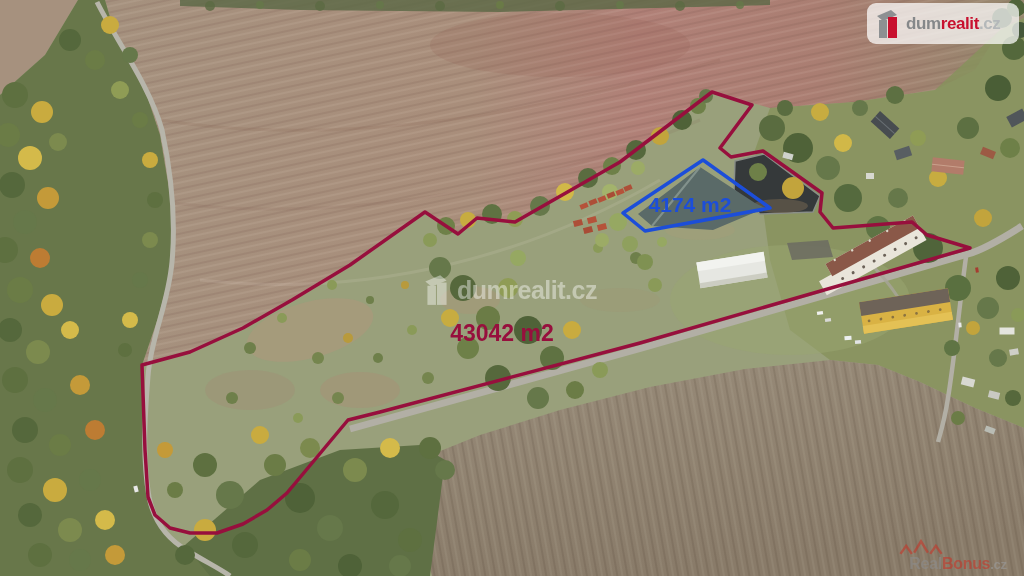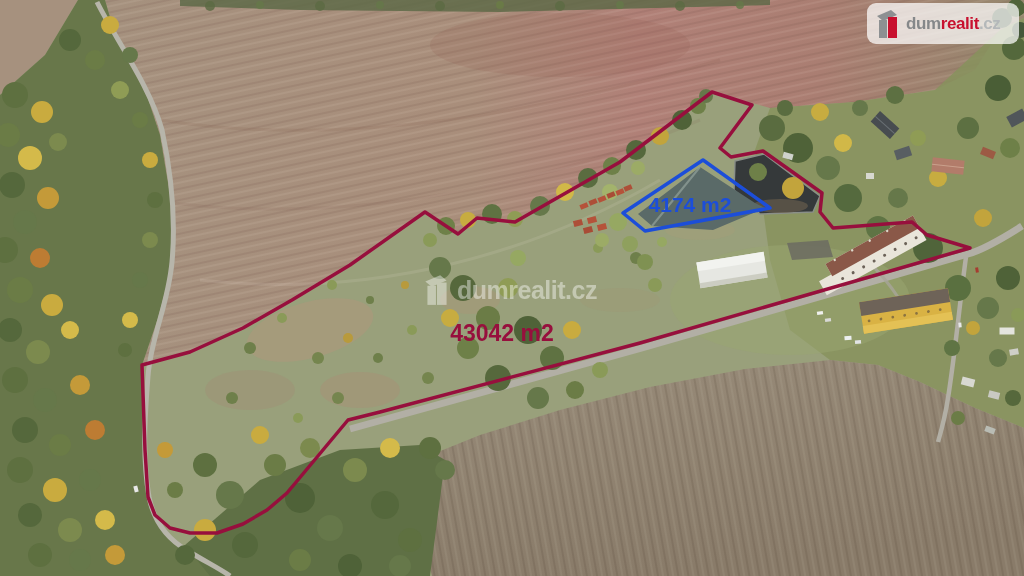--- a/index.html
+++ b/index.html
@@ -446,14 +446,22 @@
 
   <div class="watermark">
     <svg width="28" height="34" viewBox="0 0 24 32">
       <path d="M1,8 L15,2 L21,7 L7,13 Z" fill="#ffffff"></path>
       <rect x="3" y="12" width="8" height="18" fill="#ffffff"></rect>
       <rect x="12" y="9" width="9" height="21" fill="#ffffff"></rect>
     </svg>
     <span class="watermark-text"><span>dum</span><span>realit</span><span>.cz</span></span>
   </div>
 
+  <div class="realbonus">
+    <svg width="52" height="16" viewBox="0 0 40 14">
+      <path d="M2,13 L7,6 L12,13" fill="none" stroke="#c23a2c" stroke-width="2.2"></path>
+      <path d="M14,12 L20,2 L26,12" fill="none" stroke="#c23a2c" stroke-width="2.2"></path>
+      <path d="M28,13 L33,6 L38,13" fill="none" stroke="#c23a2c" stroke-width="2.2"></path>
+    </svg>
+    <div class="rb-text"><span class="rb-real">Real</span><span class="rb-bonus">Bonus</span><span class="rb-tld">.cz</span></div>
+  </div>
 
 </div>
 
 </body></html>

